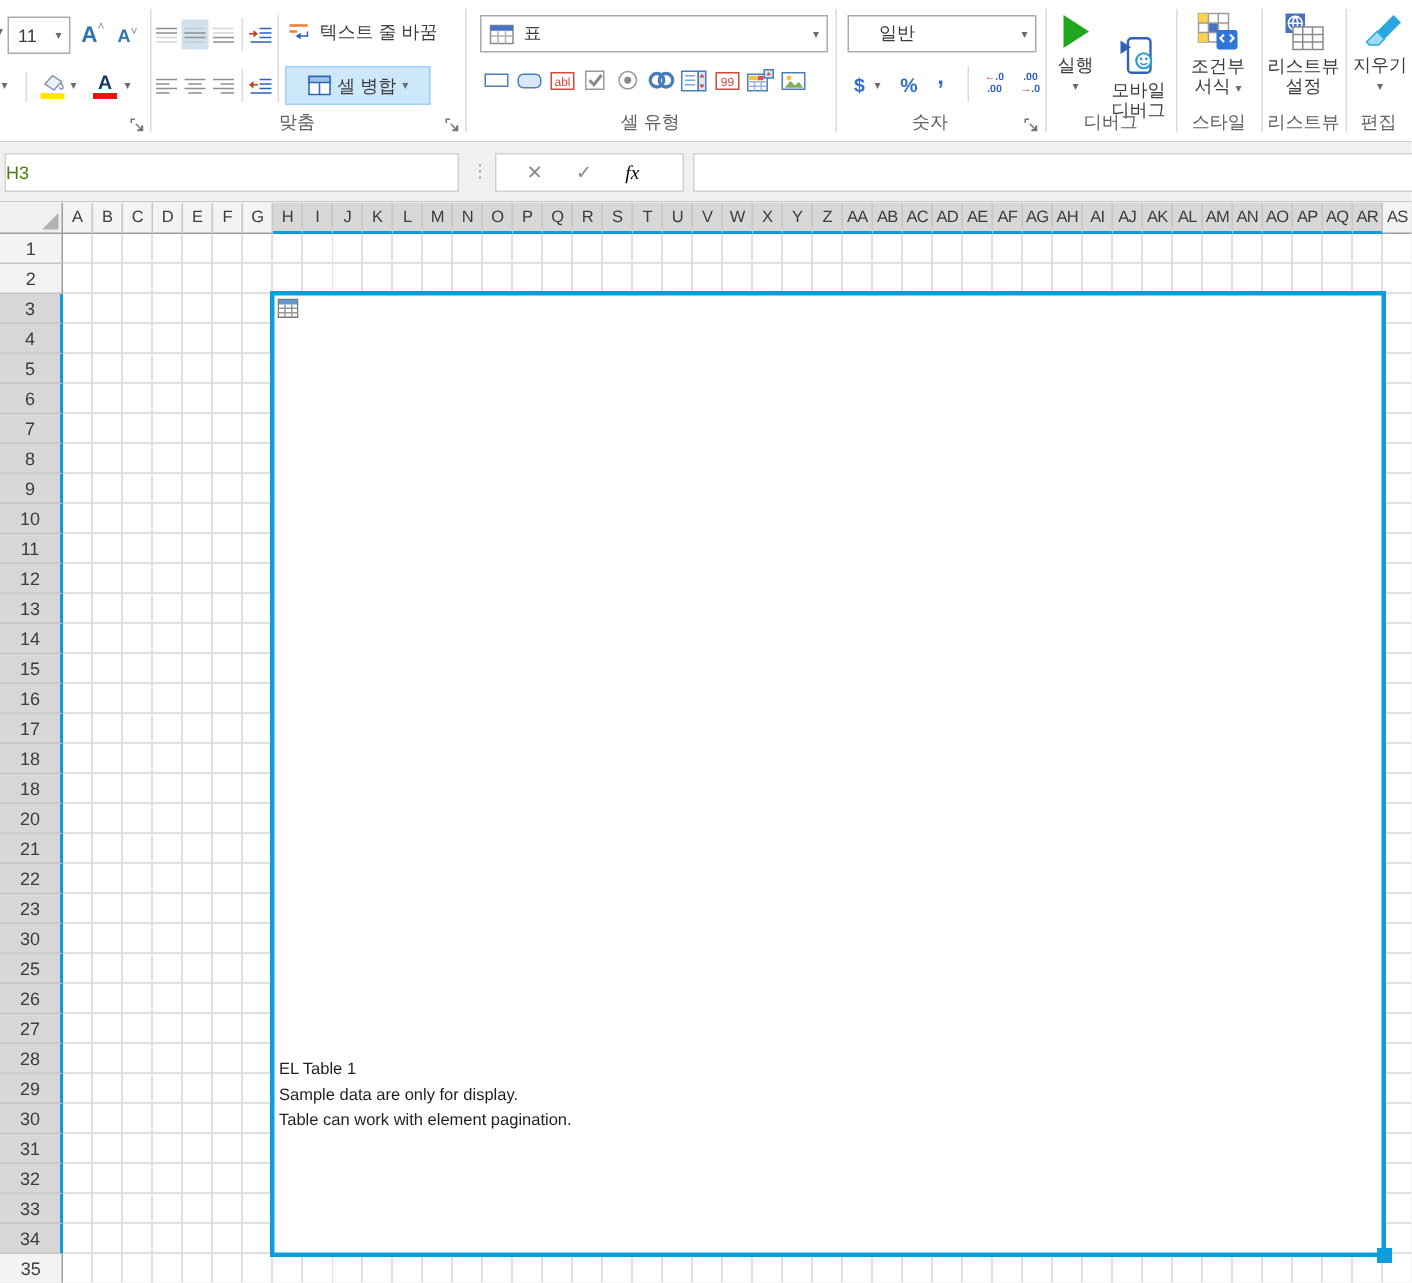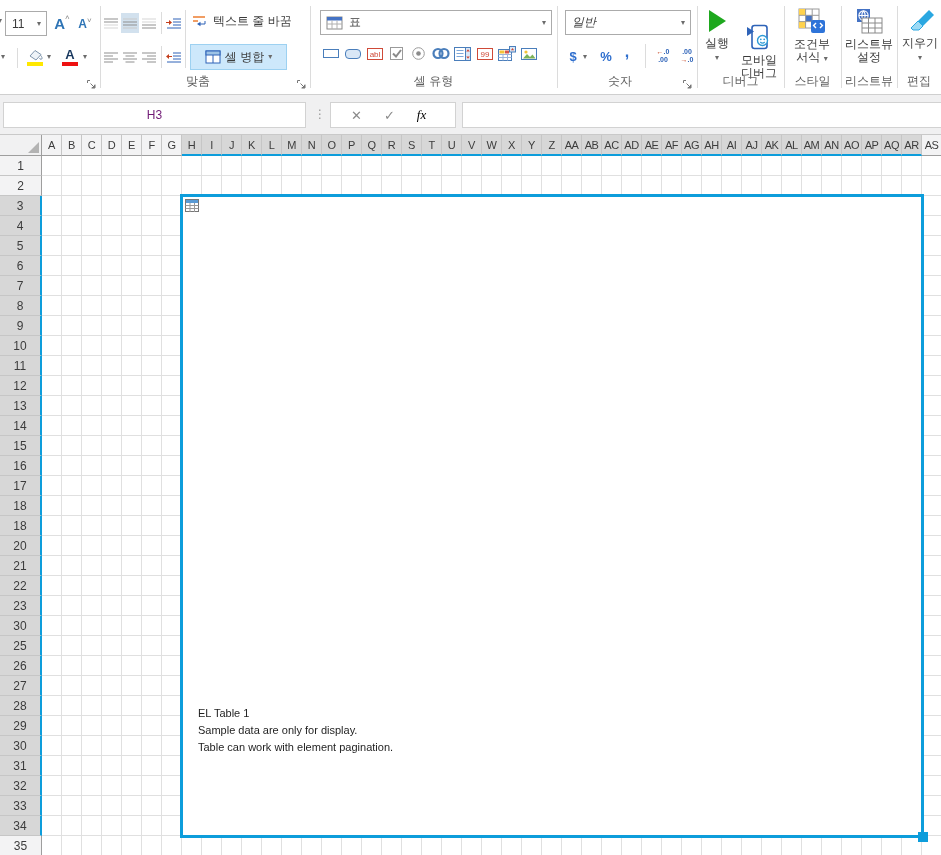--- a/index.html
+++ b/index.html
@@ -40,21 +40,21 @@
   #rowheaders{position:absolute;left:0;top:21px;width:42px;}
   .rh{width:42px;height:20px;background:#f3f3f4;border-right:1px solid #9e9e9e;border-bottom:1px solid #c6c6c6;
       font-size:12px;color:#3c3c3c;display:flex;align-items:center;justify-content:center;}
   .rh.sel{background:#d7d7d7;border-right:2px solid var(--sel);}
   #cells{position:absolute;left:42px;top:21px;width:899px;height:699px;
     background-image:
       repeating-linear-gradient(to right, transparent 0, transparent 19px, var(--grid-line) 19px, var(--grid-line) 20px),
       repeating-linear-gradient(to bottom, transparent 0, transparent 19px, var(--grid-line) 19px, var(--grid-line) 20px);}
   #selection{position:absolute;background:#fff;border:3px solid var(--sel);}
   #selhandle{position:absolute;right:-7px;bottom:-7px;width:10px;height:10px;background:var(--sel);}
-  #comptext{position:absolute;left:3px;top:508px;font-size:11px;line-height:17px;color:#1f1f1f;white-space:nowrap;margin-left:12px;}
+  #comptext{position:absolute;left:3px;top:508px;font-size:11px;line-height:17px;color:#1f1f1f;white-space:nowrap;}
   #selbadge{position:absolute;left:2px;top:2px;width:14px;height:14px;}
 </style>
 </head>
 <body>
 
 <div id="ribbon">
 
   <span class="abs dd" style="left:-2px;top:17px;">▾</span>
   <div class="combo" style="left:5px;top:11px;width:42px;">
     <span class="rbtxt" style="margin-left:6px;">11</span>
@@ -248,21 +248,21 @@
           <circle cx="6" cy="6" r="1.6" fill="#f3c237"></circle>
           <path d="M3 12.5l4-4.5 3 3 2.5-2.5 3 4z" fill="#7cb257"></path>
         </svg>
       </div>
     </div>
   <div class="glabel" style="left:310px;width:247px;">셀 유형</div>
 
   <div class="vsep" style="left:557px;"></div>
 
   <div class="combo" style="left:565px;top:10px;width:126px;">
-    <span class="rbtxt" style="margin-left:6px;font-style:italic;">일반</span>
+    <span class="rbtxt" style="margin-left:20px;">일반</span>
     <span class="dd">▾</span>
   </div>
   <div class="icbtn" style="left:566px;top:46px;width:14px;height:20px;">
     <span class="blueglyph" style="font-size:13px;">$</span>
   </div>
   <span class="abs dd" style="left:583px;top:53px;">▾</span>
   <div class="icbtn" style="left:597px;top:46px;width:18px;height:20px;">
     <span class="blueglyph" style="font-size:13px;">%</span>
   </div>
   <div class="icbtn" style="left:621px;top:42px;width:12px;height:20px;">
@@ -354,21 +354,21 @@
       <polygon points="12,13 23,2 28,7 17,18" fill="#2aa7e1"></polygon>
       <polygon points="5,20 12,13 17,18 13,22 7,22" fill="#9ddaf5" stroke="#2aa7e1"></polygon>
     </svg>
     <div>지우기</div>
     <span class="dd">▾</span>
   </div>
   <div class="glabel" style="left:897px;width:44px;">편집</div>
 </div>
 
 <div id="fbar">
-  <div class="fbox" style="left:3px;width:303px;display:flex;align-items:center;justify-content:center;font-size:12px;color:#701a75;">
+  <div class="fbox" style="left:3px;width:303px;display:flex;align-items:center;font-size:12px;color:#4d7c0f;">
     <span>H3</span>
   </div>
   <span class="abs" style="left:314px;top:12px;color:#9a9a9a;font-size:12px;letter-spacing:-1px;">⋮</span>
   <div class="fbox" style="left:330px;width:126px;display:flex;align-items:center;">
     <span style="margin-left:20px;color:#8a8a8a;font-size:13px;font-weight:bold;">✕</span>
     <span style="margin-left:22px;color:#8a8a8a;font-size:13px;font-weight:bold;">✓</span>
     <span style="margin-left:22px;color:#000000;font-size:13px;font-style:italic;font-family:'Liberation Serif',serif;">fx</span>
   </div>
   <div class="fbox" style="left:462px;width:482px;font-size:12px;color:#222;padding-left:6px;line-height:24px;">
     <span></span>

